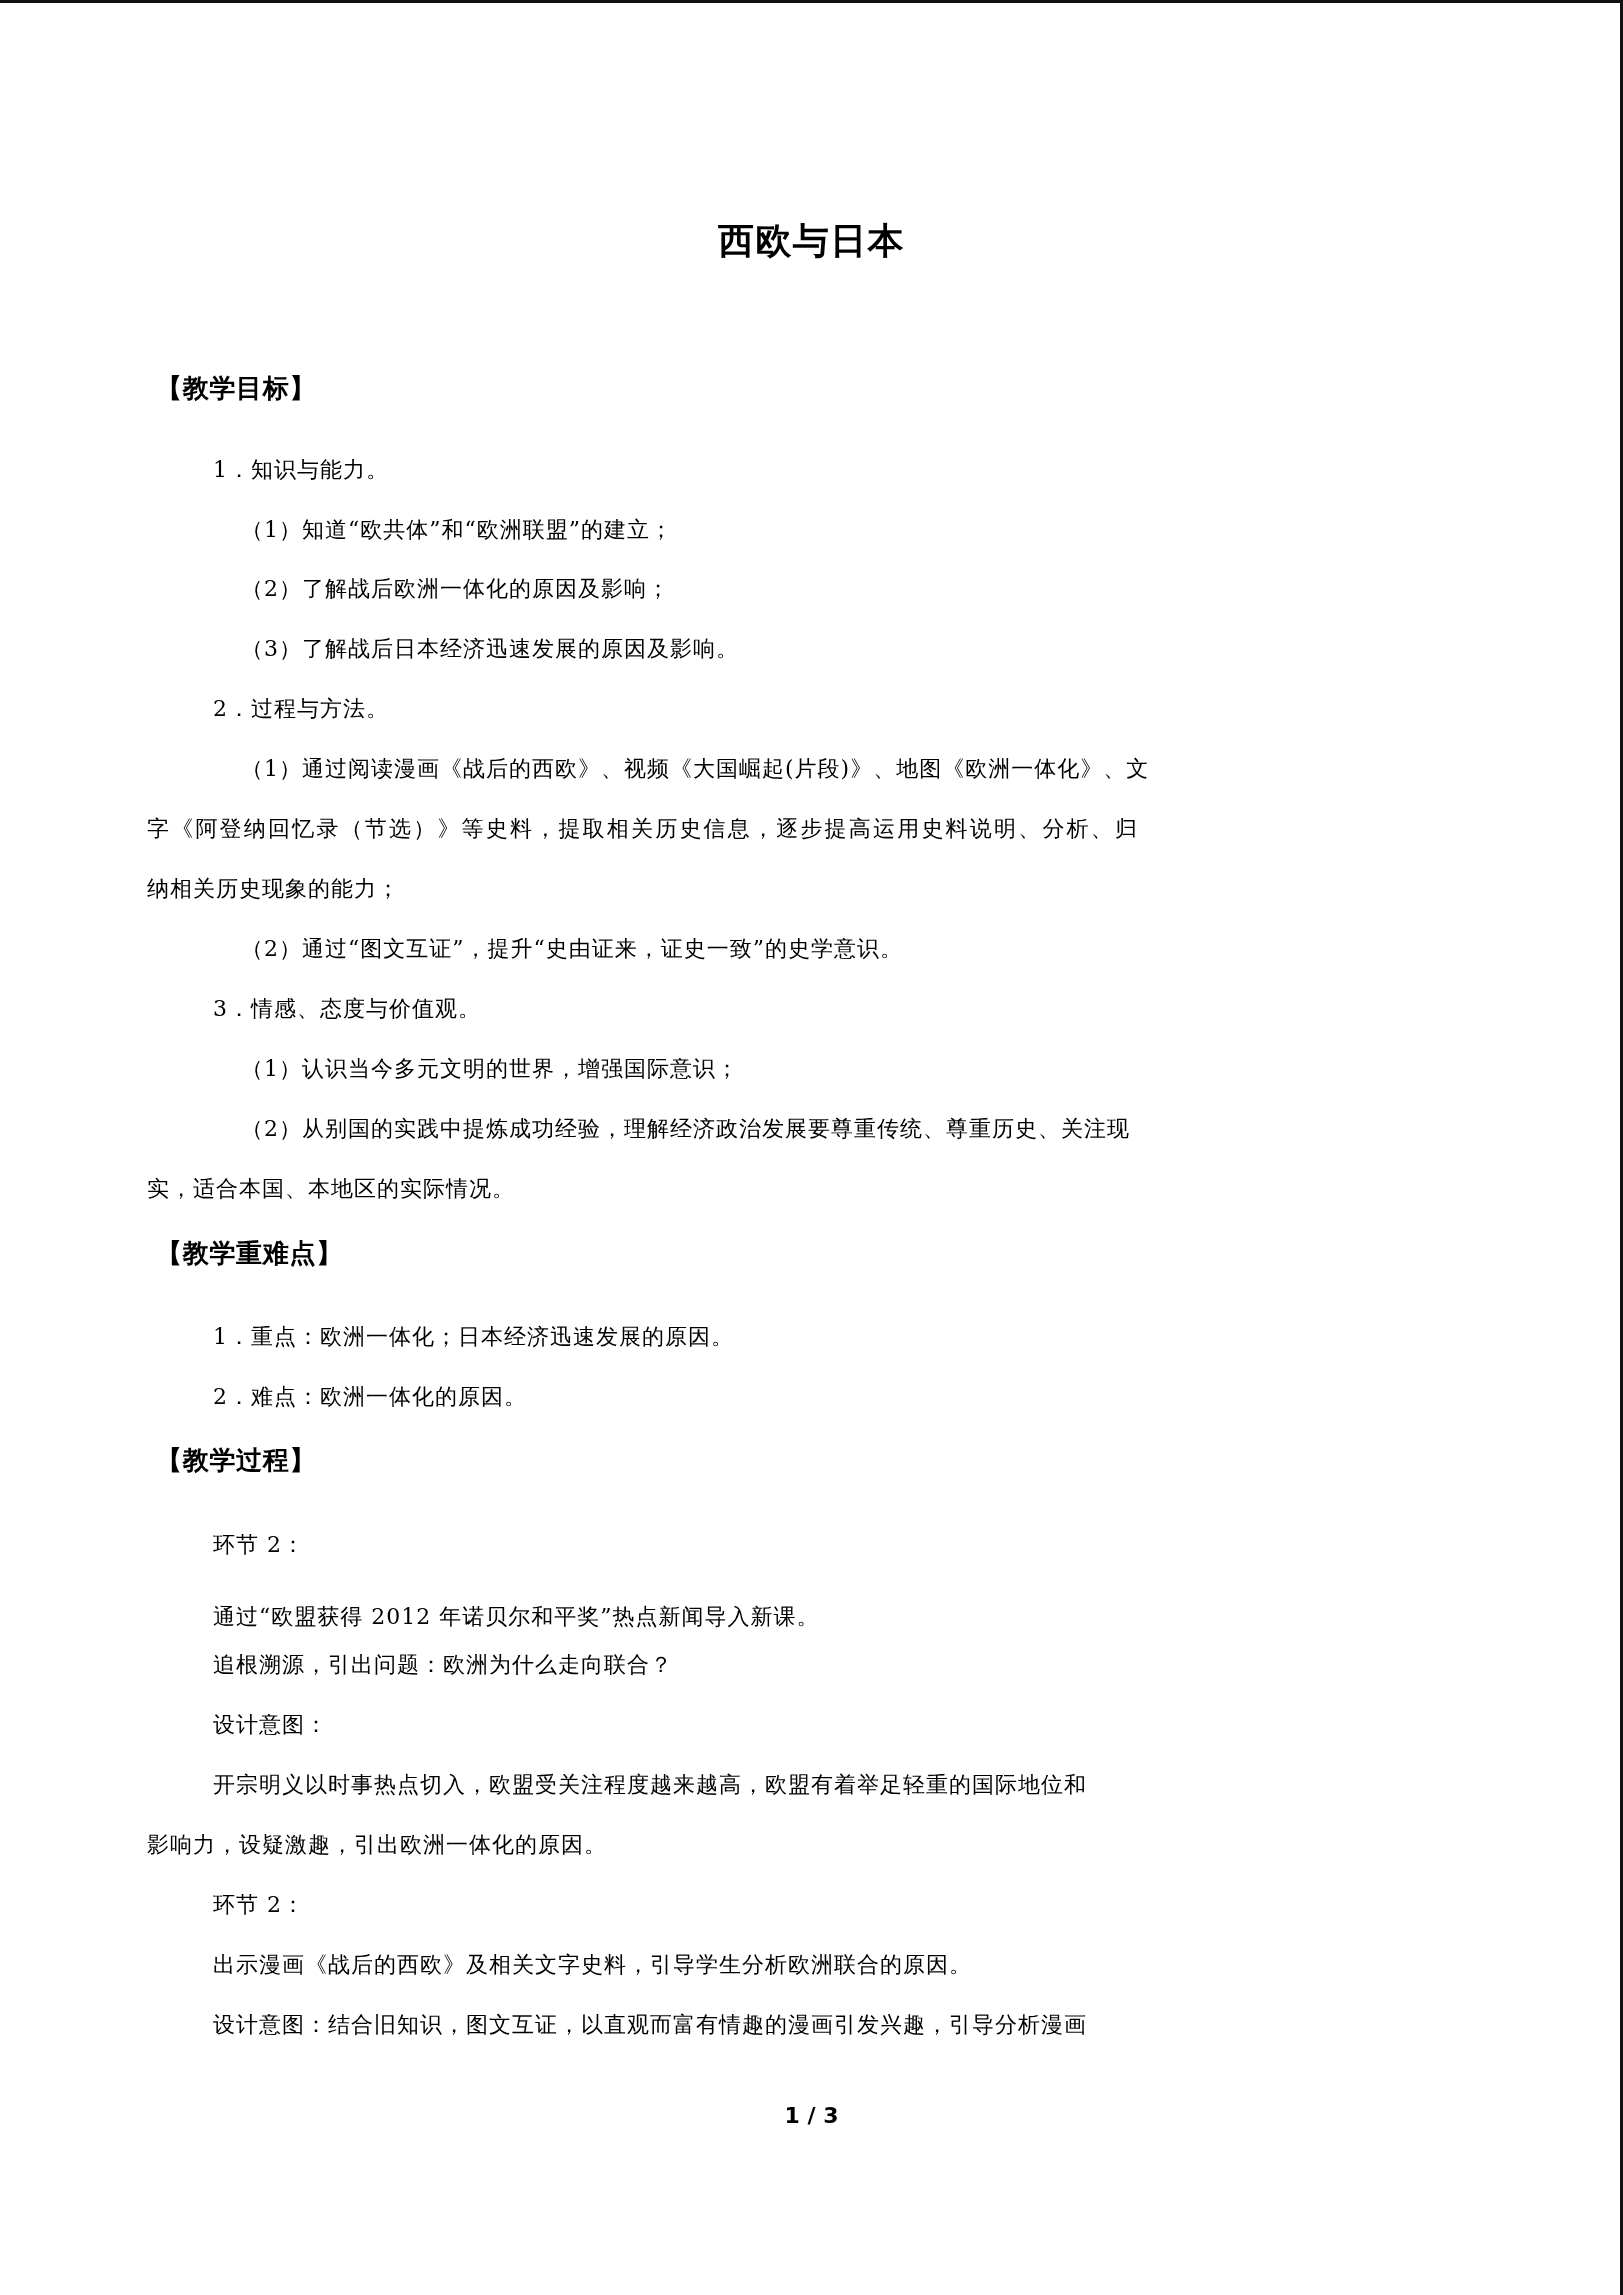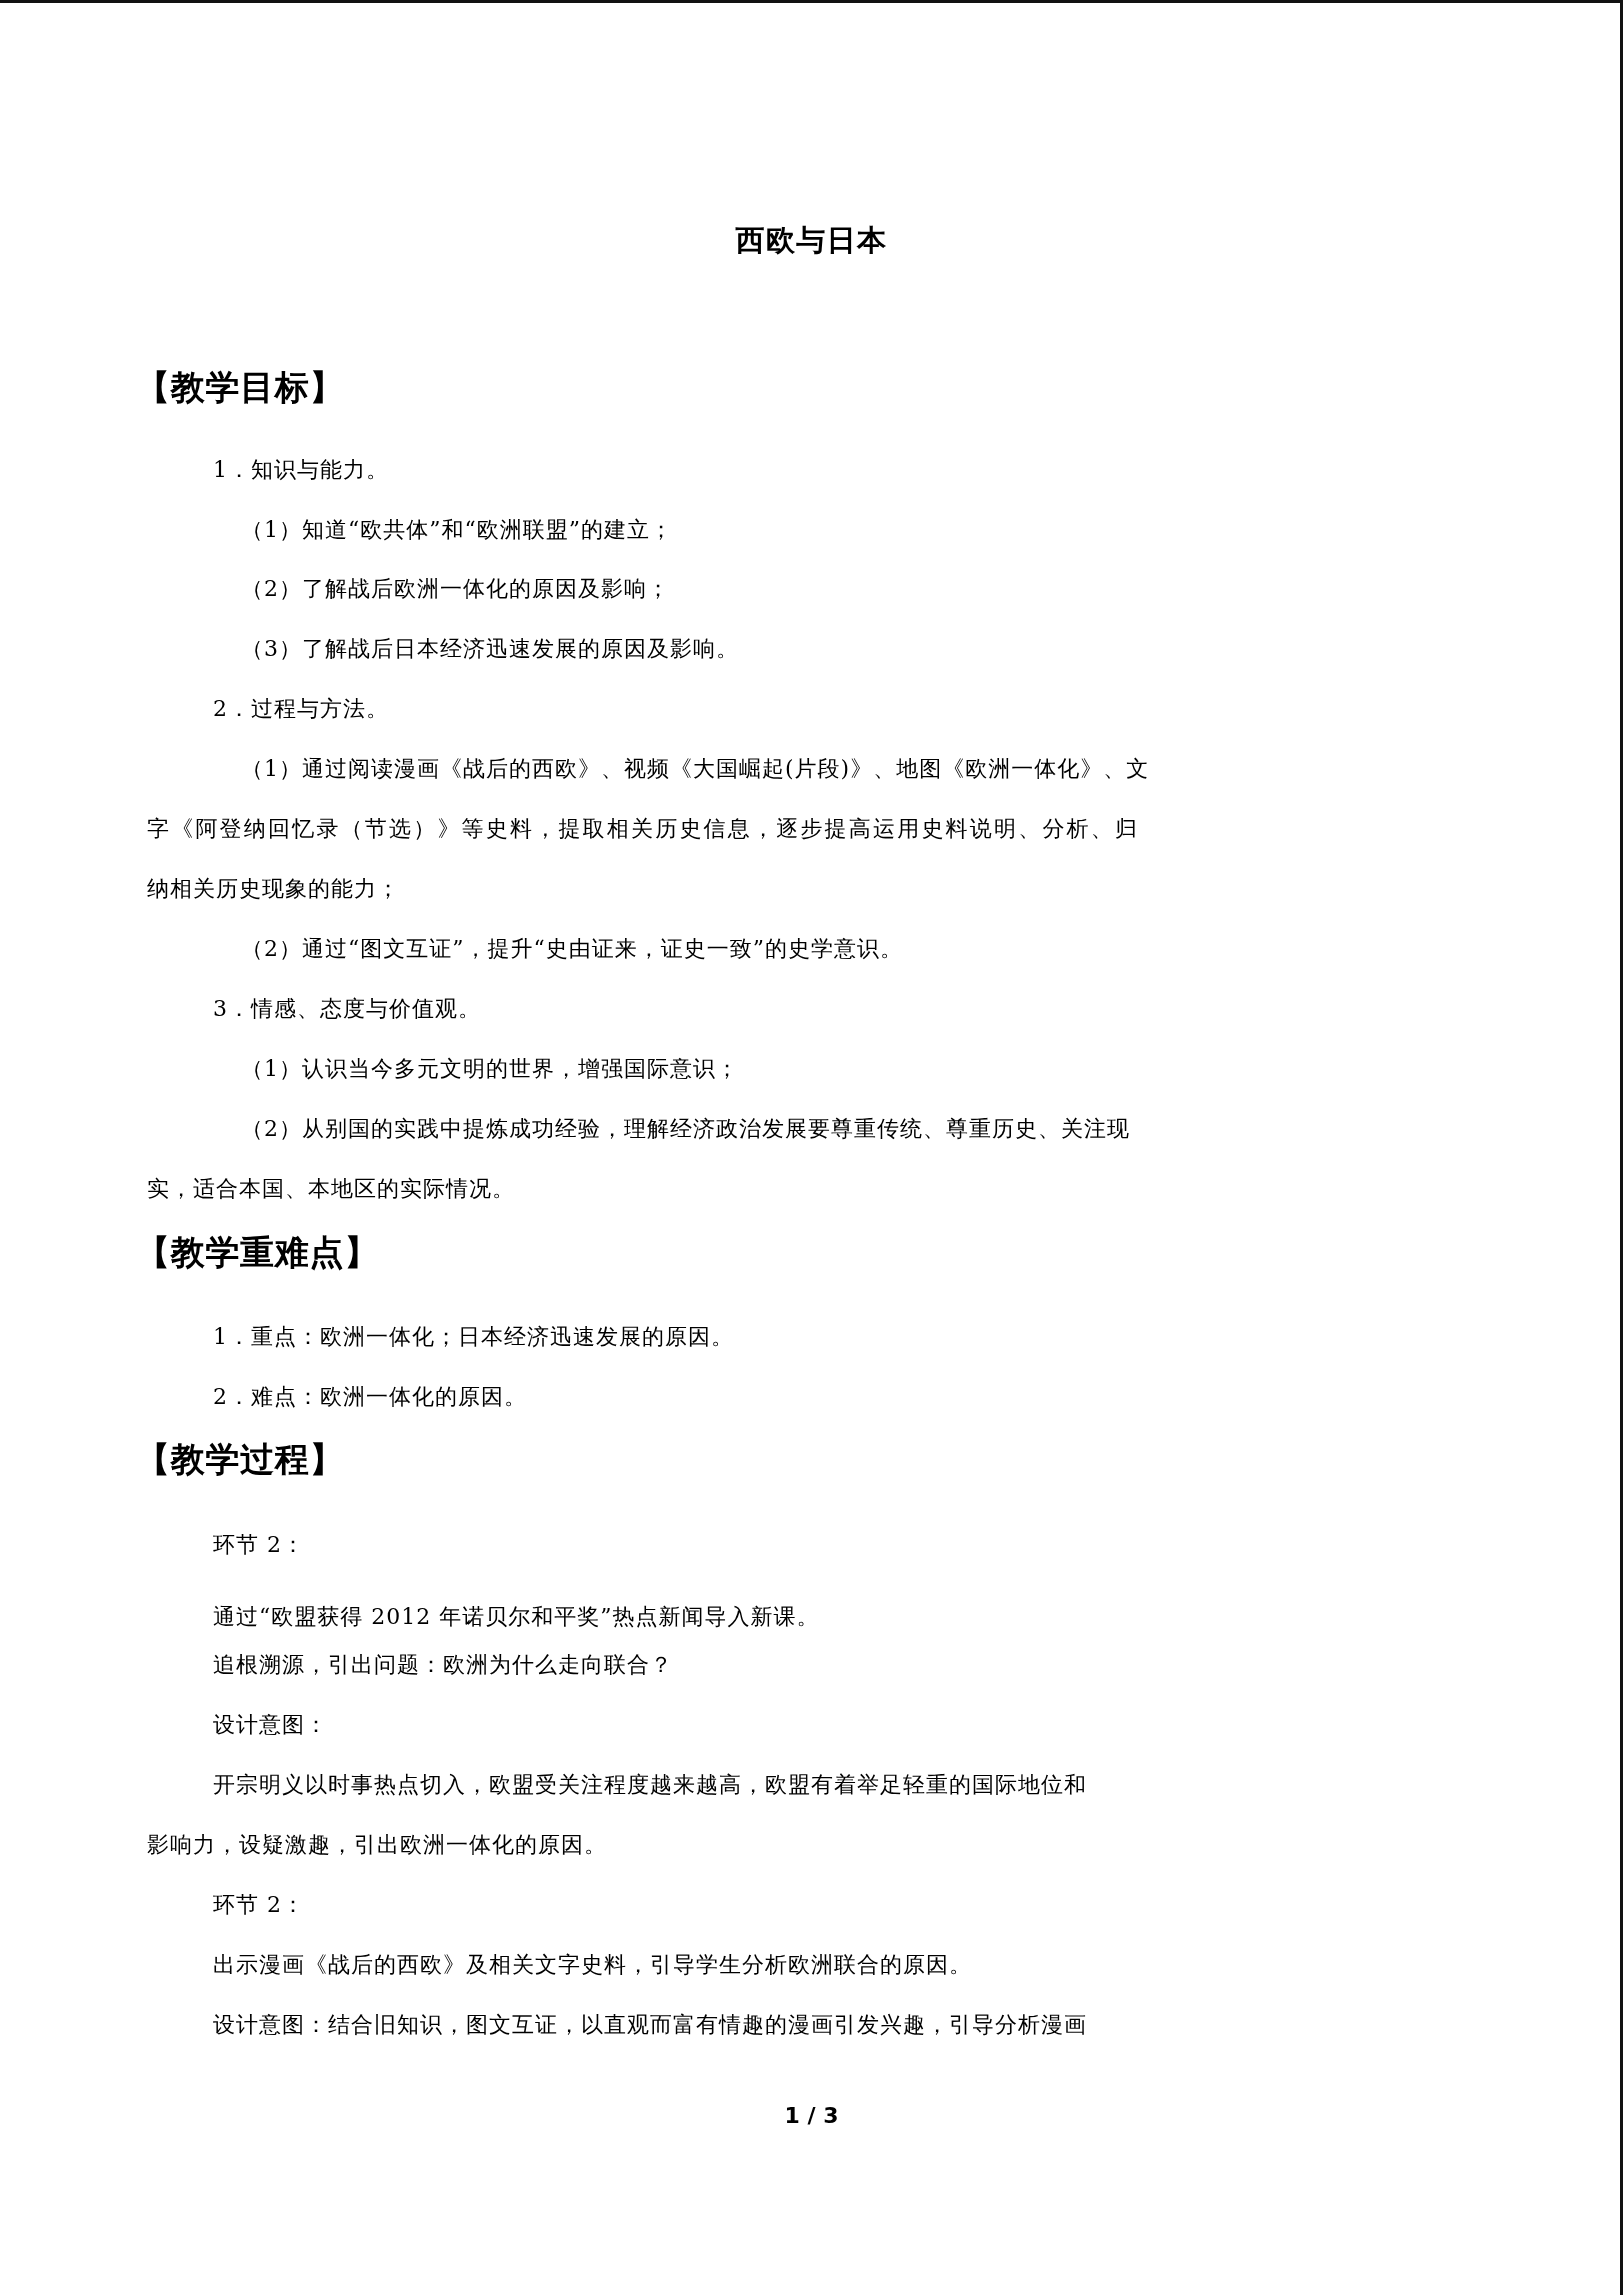--- a/index.html
+++ b/index.html
@@ -25,32 +25,32 @@
     }
     .page {
       position: absolute;
       left: 0; top: 0; width: 1623px; height: 2295px;
     }
     .title {
       position: absolute;
       left: 0; width: 1623px;
       top: 213px;
       text-align: center;
-      font-size: 29px;
+      font-size: 36px;
       font-weight: bold;
       line-height: 55px;
       letter-spacing: 1.4px;
     }
     .heading {
       position: absolute;
-      left: 136px;
-      font-size: 34px;
+      left: 156px;
+      font-size: 26px;
       font-weight: bold;
       line-height: 48px;
-      font-family: Liberation Serif, serif;
+      font-family: Liberation Sans, sans-serif;
       letter-spacing: 0.7px;
     }
     .line {
       position: absolute;
       font-size: 22px;
       line-height: 41px;
       white-space: nowrap;
       letter-spacing: 1px;
     }
     .ind1 { left: 213px; }

